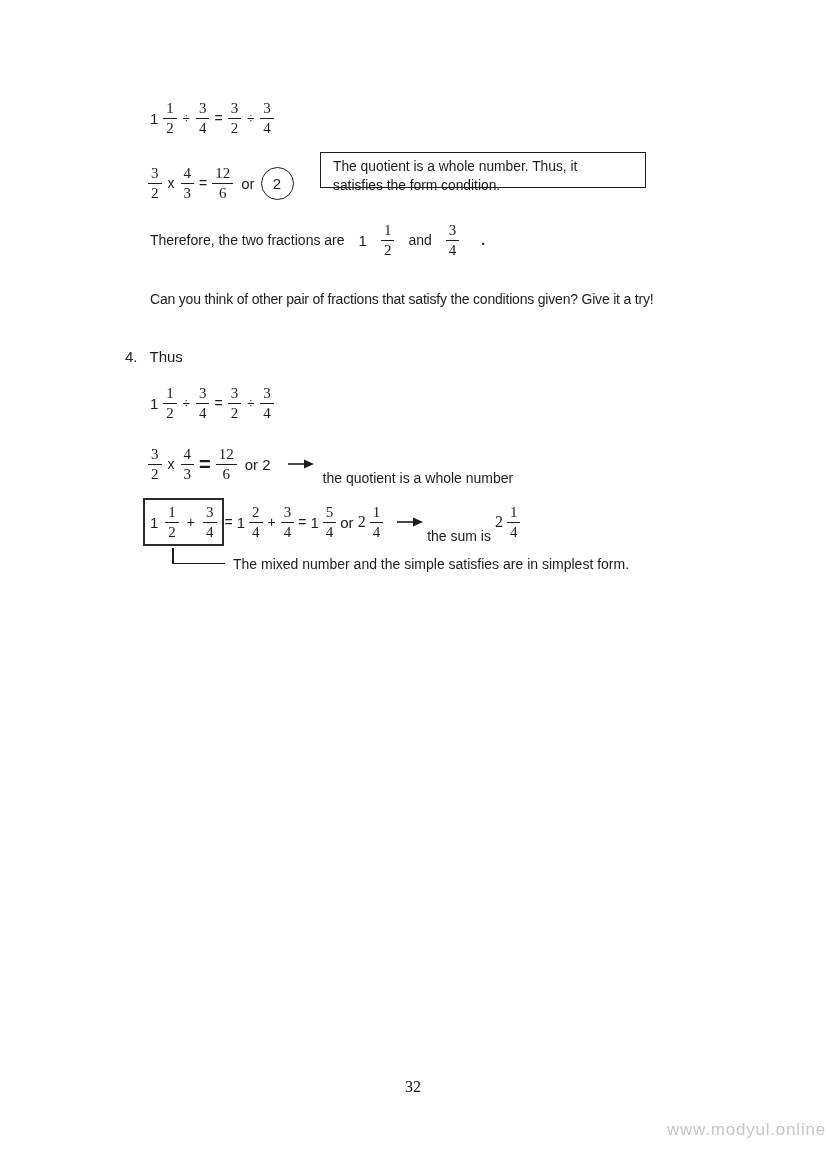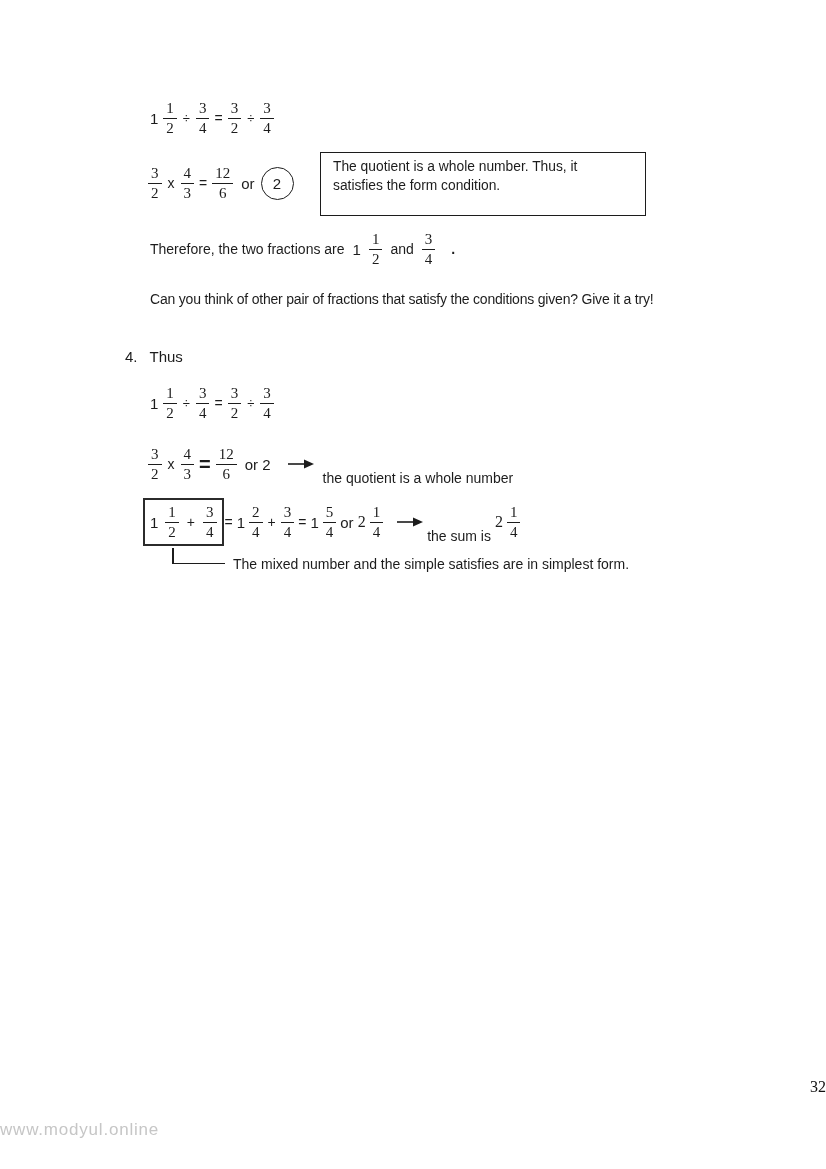--- a/index.html
+++ b/index.html
@@ -43,25 +43,25 @@
   .boxed{
     border:2px solid #2b2b2b;box-sizing:border-box;
     display:inline-flex;align-items:center;
     padding:4px 5px;gap:7px;
   }
   .arrow{display:inline-block;margin:0 4px;}
   .caption{font-size:14px;white-space:nowrap;margin-top:27px;}
   .vline{width:1.6px;background:#1c1c1c;}
   .hline{height:1.6px;background:#1c1c1c;}
   .page-number{
+    left:0;right:0;text-align:center;
+    font-family:"Liberation Serif",serif;font-size:16px;color:#111111;
+  }
+  .watermark{
     left:0;right:0;text-align:right;
-    font-family:"Liberation Serif",serif;font-size:16px;color:#111111;
-  }
-  .watermark{
-    left:0;right:0;text-align:left;
     font-size:17px;color:#c6c6c6;letter-spacing:0.8px;
   }
   .gap-lg{margin-left:8px;}
   .gap-sm{margin-left:3px;}
 </style>
 </head>
 <body>
 
 <div class="page">
 
@@ -100,26 +100,26 @@
     </span>
     <span class="eq-sign">=</span>
     <span class="frac">
       <span class="num">12</span>
       <span class="den">6</span>
     </span>
     <span class="gap-sm">or</span>
     <span class="circle">2</span>
   </div>
 
-  <div class="abs note-box" style="left:320px;top:152px;width:326px;height:64px;">
+  <div class="abs note-box" style="left:320px;top:152px;width:326px;height:36px;">
     <div>The quotient is a whole number. Thus, it</div>
     <div>satisfies the form condition.</div>
   </div>
 
-  <div class="abs row" style="left:150px;top:227px;height:44px;gap:8px;">
+  <div class="abs row" style="left:150px;top:218px;height:44px;gap:14px;">
     <span class="text-line">Therefore, the two fractions are</span>
     <span class="lead">1</span>
     <span class="frac">
       <span class="num">1</span>
       <span class="den">2</span>
     </span>
     <span class="text-line">and</span>
     <span class="frac">
       <span class="num">3</span>
       <span class="den">4</span>

